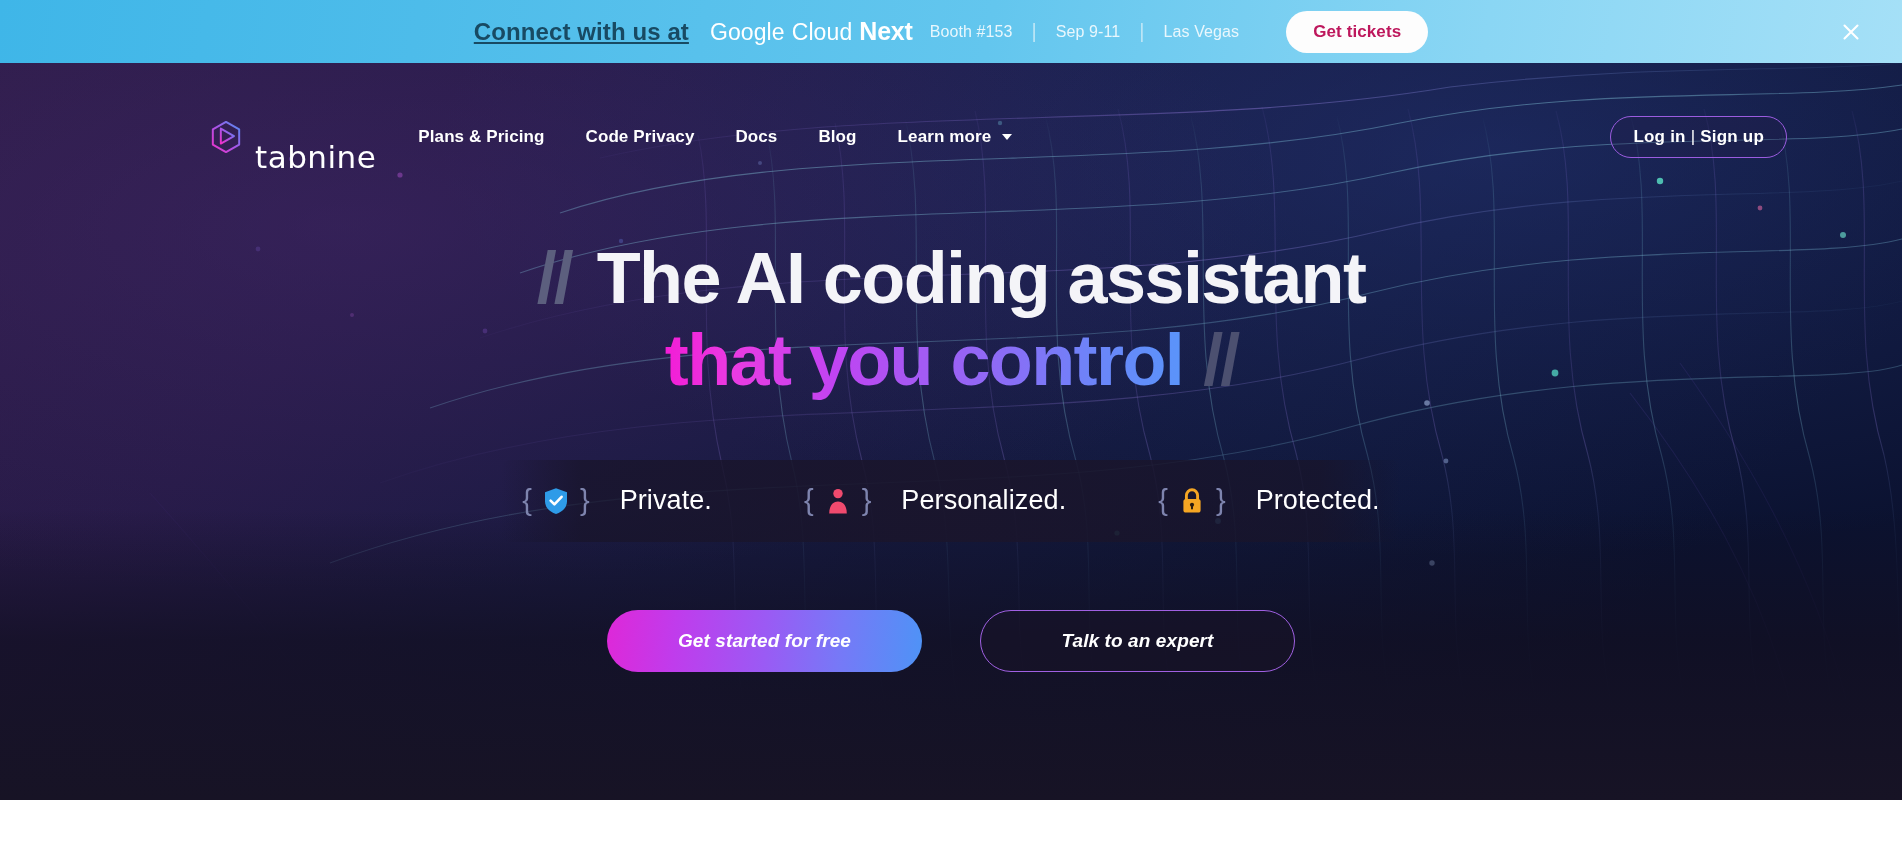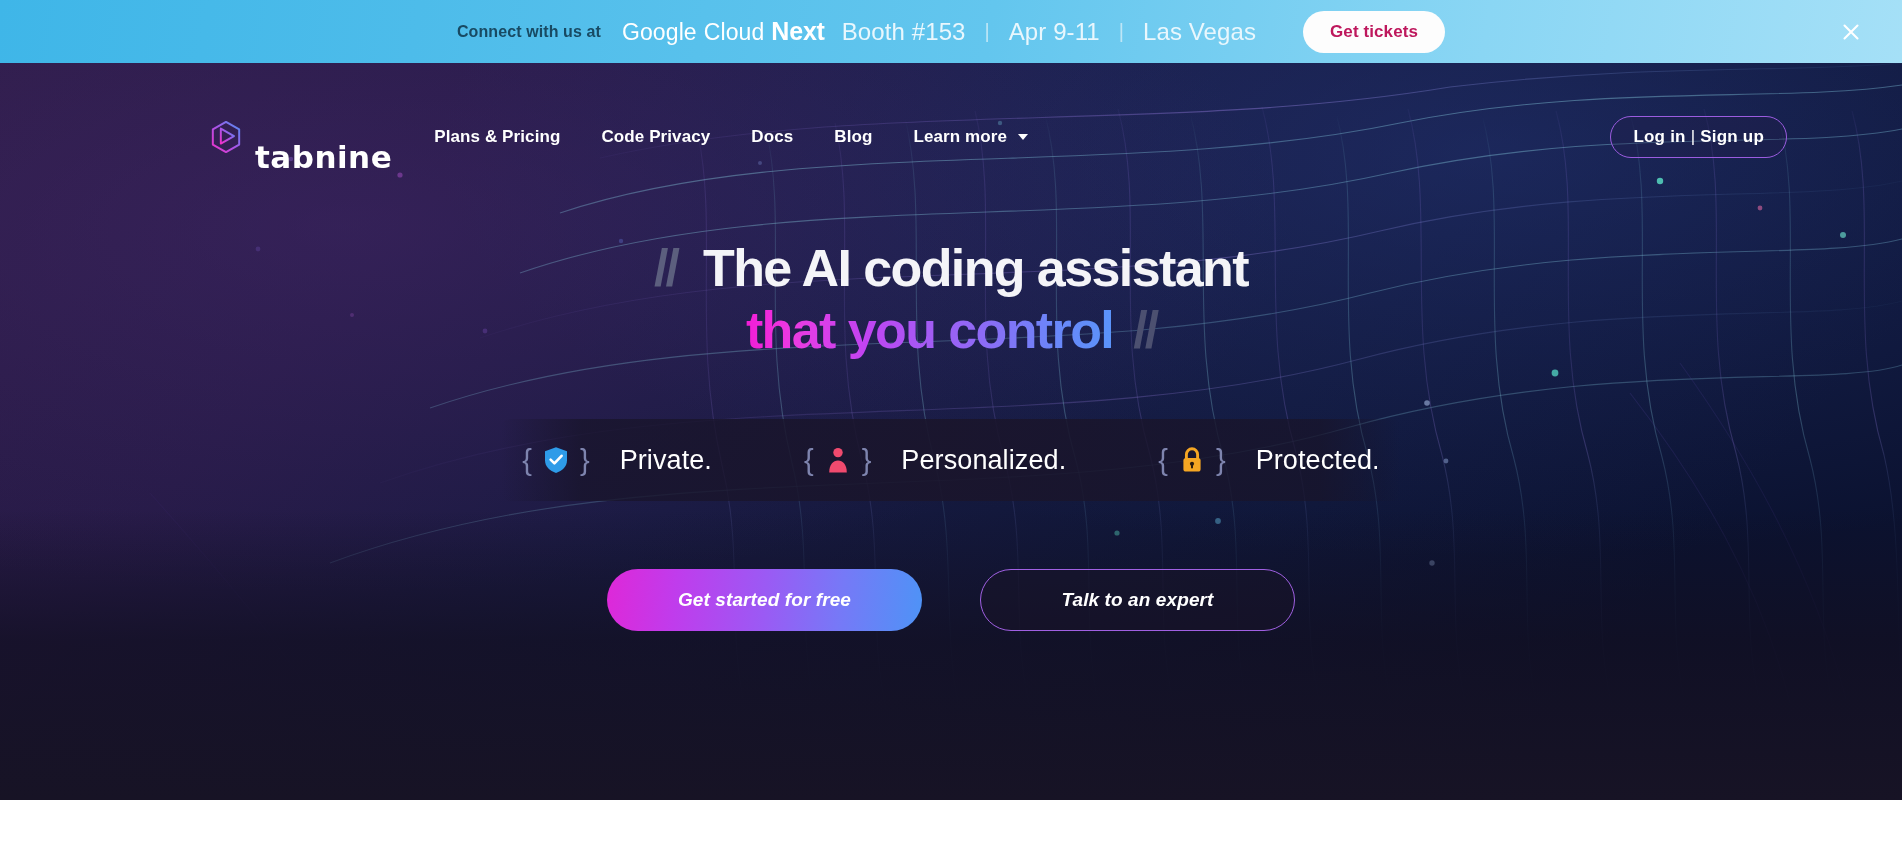--- a/index.html
+++ b/index.html
@@ -17,35 +17,36 @@
     width:100%;
     background:linear-gradient(100deg,#3FB6E8 0%,#4DBCEA 22%,#63C6EE 52%,#8AD6F4 78%,#A5E0F7 100%);
     display:flex;
     align-items:center;
     justify-content:center;
     gap:13px;
     overflow:hidden;
   }
   .promo-lead{
     color:#184A63;
-    font-size:16px;
+    font-size:24px;
     font-weight:700;
     letter-spacing:.1px;
     white-space:nowrap;
+    text-decoration:underline;
   }
   .gcn{
     display:flex; align-items:baseline; gap:7px;
     margin-left:8px; margin-right:4px;
     white-space:nowrap;
   }
   .gcn-google{ color:#fff; font-size:23px; font-weight:400; letter-spacing:.1px; }
   .gcn-cloud { color:#fff; font-size:23px; font-weight:300; letter-spacing:.1px; }
   .gcn-next  { color:#fff; font-size:25px; font-weight:700; letter-spacing:-.2px; }
   .promo-detail{
-    color:#E9F7FD; font-size:24px; font-weight:400; white-space:nowrap;
+    color:#E9F7FD; font-size:16px; font-weight:400; white-space:nowrap;
     letter-spacing:.1px;
   }
   .promo-sep{ color:#BEE6F6; font-size:20px; padding:0 6px; font-weight:300;}
   .promo-btn{
     margin-left:34px;
     background:#FDFDFD;
     color:#be185d;
     font-size:17px;
     font-weight:700;
     border:none;
@@ -85,21 +86,21 @@
   
   .nav{
     display:flex; align-items:center;
     height:64px;
     padding:0 0 0 210px;
     margin-top:42px;
   }
   .logo{ display:flex; align-items:center; gap:13px; cursor:pointer; }
   .logo-mark{ width:32px; height:34px; display:block; }
   .logo-text{
-    color:#fff; font-size:31px; font-weight:700;
+    color:#fff; font-size:31px; font-weight:400;
     letter-spacing:.5px; font-family:"DejaVu Sans", sans-serif;margin-top:39px;
   }
   .nav-links{ display:flex; align-items:center; gap:41px; margin-left:42px; }
   .nav-link{
     color:#fff; font-size:17px; font-weight:700; cursor:pointer;
     white-space:nowrap; letter-spacing:.1px;
   }
   .nav-link.has-caret{ display:flex; align-items:center; gap:11px; }
   .caret{
     width:0;height:0;
@@ -119,21 +120,21 @@
     cursor:pointer;
     white-space:nowrap;
     letter-spacing:.2px;
     text-align:center;
   }
   .auth-sep{ color:#fff; font-weight:400; padding:0 5px; }
 
   
   .headline{ text-align:center; margin-top:73px; }
   .h-line{
-    font-size:52px; font-weight:700; line-height:1.02;
+    font-size:72px; font-weight:700; line-height:1.02;
     letter-spacing:-1.6px; white-space:nowrap;
   }
   .h-line1{ color:#F4F4F8; }
   .slash{ color:#5C5F7E; font-weight:700; letter-spacing:-3px; }
   .slash-l{ margin-right:26px; }
   .slash-r{ margin-left:20px; color:#4C5070; }
   .grad-text{
     background:linear-gradient(90deg,#F21DD6 0%,#EA3BE2 13%,#C044F2 33%,#A35BF4 50%,#8A6DF6 66%,#6A86F9 84%,#5A94FA 100%);
     -webkit-background-clip:text; background-clip:text;
     -webkit-text-fill-color:transparent; color:transparent;
@@ -184,21 +185,21 @@
   <span class="promo-lead">Connect with us at</span>
 
   <span class="gcn">
     <span class="gcn-google">Google</span>
     <span class="gcn-cloud">Cloud</span>
     <span class="gcn-next">Next</span>
   </span>
 
   <span class="promo-detail">Booth #153</span>
   <span class="promo-sep">|</span>
-  <span class="promo-detail">Apr 9-11</span>
+  <span class="promo-detail">Sep 9-11</span>
   <span class="promo-sep">|</span>
   <span class="promo-detail">Las Vegas</span>
 
   <button class="promo-btn">Get tickets</button>
 
   <div class="promo-close">
     <svg width="22" height="22" viewBox="0 0 22 22" aria-hidden="true">
       <path d="M4.5 4.5 L17.5 17.5 M17.5 4.5 L4.5 17.5" stroke="#FFFFFF" stroke-width="2.1" stroke-linecap="round"></path>
     </svg>
   </div>

